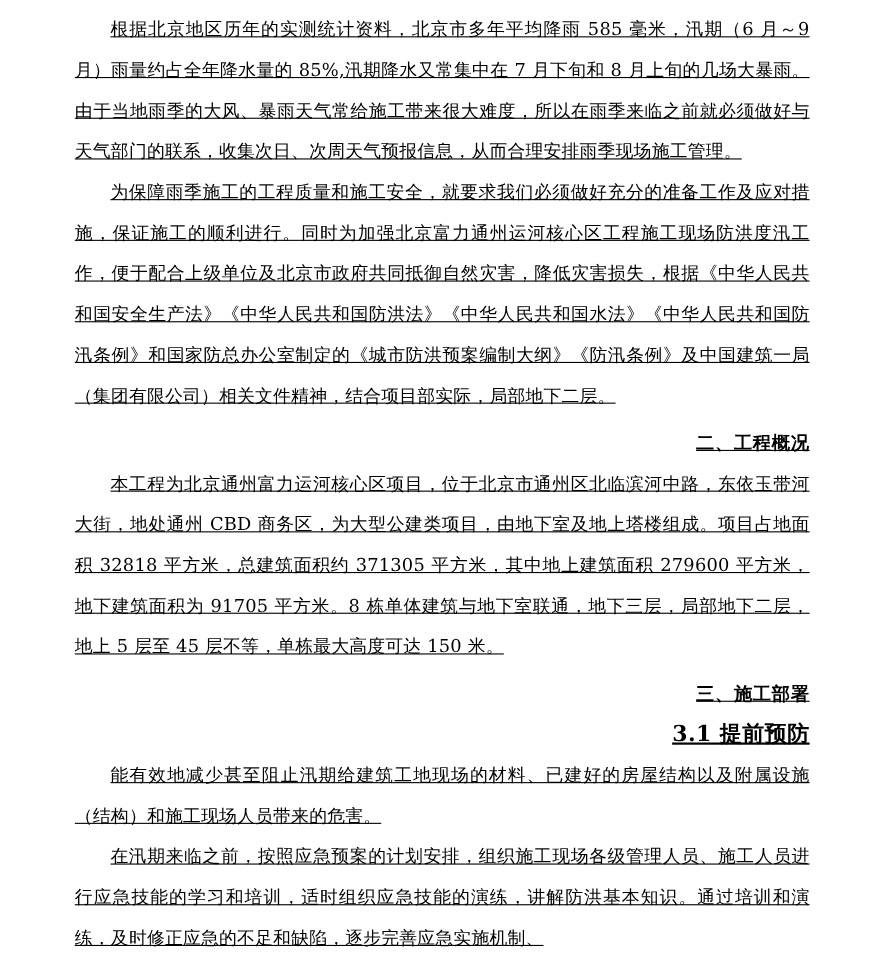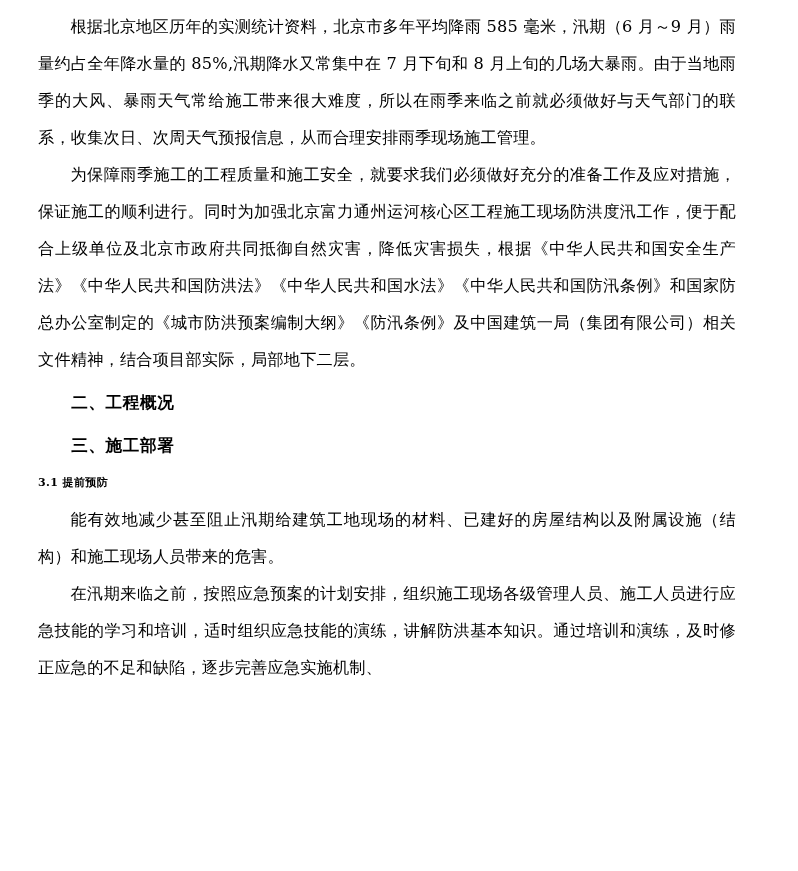--- a/index.html
+++ b/index.html
@@ -11,63 +11,67 @@
     width: 798px;
     height: 871px;
     font-family: "DejaVu Serif", "Liberation Serif", serif;
     color: #000000;
     overflow: hidden;
   }
   .page {
     width: 798px;
     height: 871px;
     box-sizing: border-box;
-    padding: 8px 62px 0 38px;
+    padding: 8px 62px 0 68px;
     position: relative;
+    text-decoration: underline;
   }
   .para {
     font-size: 16.2px;
     line-height: 37px;
     text-align: justify;
     text-justify: inter-ideograph;
     text-indent: 2em;
     margin: 0;
     letter-spacing: 0.2px;
   }
   .heading {
     font-size: 16.6px;
     line-height: 37px;
     font-weight: bold;
     margin: 0;
     text-indent: 2em;
     letter-spacing: 0.6px;
+    text-align: right;
   }
   .subheading {
-    font-size: 11px;
+    font-size: 20px;
     line-height: 37px;
     font-weight: bold;
     margin: 0;
     text-indent: 0;
     letter-spacing: 0.4px;
+    text-align: right;
   }
   .spacer-sm { height: 6px; }
 </style>
 </head>
 <body>
 
 <div class="page">
 
   <p class="para">根据北京地区历年的实测统计资料，北京市多年平均降雨 585 毫米，汛期（6 月～9 月）雨量约占全年降水量的 85%,汛期降水又常集中在 7 月下旬和 8 月上旬的几场大暴雨。由于当地雨季的大风、暴雨天气常给施工带来很大难度，所以在雨季来临之前就必须做好与天气部门的联系，收集次日、次周天气预报信息，从而合理安排雨季现场施工管理。</p>
 
   <p class="para">为保障雨季施工的工程质量和施工安全，就要求我们必须做好充分的准备工作及应对措施，保证施工的顺利进行。同时为加强北京富力通州运河核心区工程施工现场防洪度汛工作，便于配合上级单位及北京市政府共同抵御自然灾害，降低灾害损失，根据《中华人民共和国安全生产法》《中华人民共和国防洪法》《中华人民共和国水法》《中华人民共和国防汛条例》和国家防总办公室制定的《城市防洪预案编制大纲》《防汛条例》及中国建筑一局（集团有限公司）相关文件精神，结合项目部实际，局部地下二层。</p>
 
   <div class="spacer-sm"></div>
 
   <h2 class="heading">二、工程概况</h2>
 
+  <p class="para">本工程为北京通州富力运河核心区项目，位于北京市通州区北临滨河中路，东依玉带河大街，地处通州 CBD 商务区，为大型公建类项目，由地下室及地上塔楼组成。项目占地面积 32818 平方米，总建筑面积约 371305 平方米，其中地上建筑面积 279600 平方米，地下建筑面积为 91705 平方米。8 栋单体建筑与地下室联通，地下三层，局部地下二层，地上 5 层至 45 层不等，单栋最大高度可达 150 米。</p>
 
   <div class="spacer-sm"></div>
 
   <h2 class="heading">三、施工部署</h2>
 
   <h3 class="subheading">3.1 提前预防</h3>
 
   <p class="para">能有效地减少甚至阻止汛期给建筑工地现场的材料、已建好的房屋结构以及附属设施（结构）和施工现场人员带来的危害。</p>
 
 

